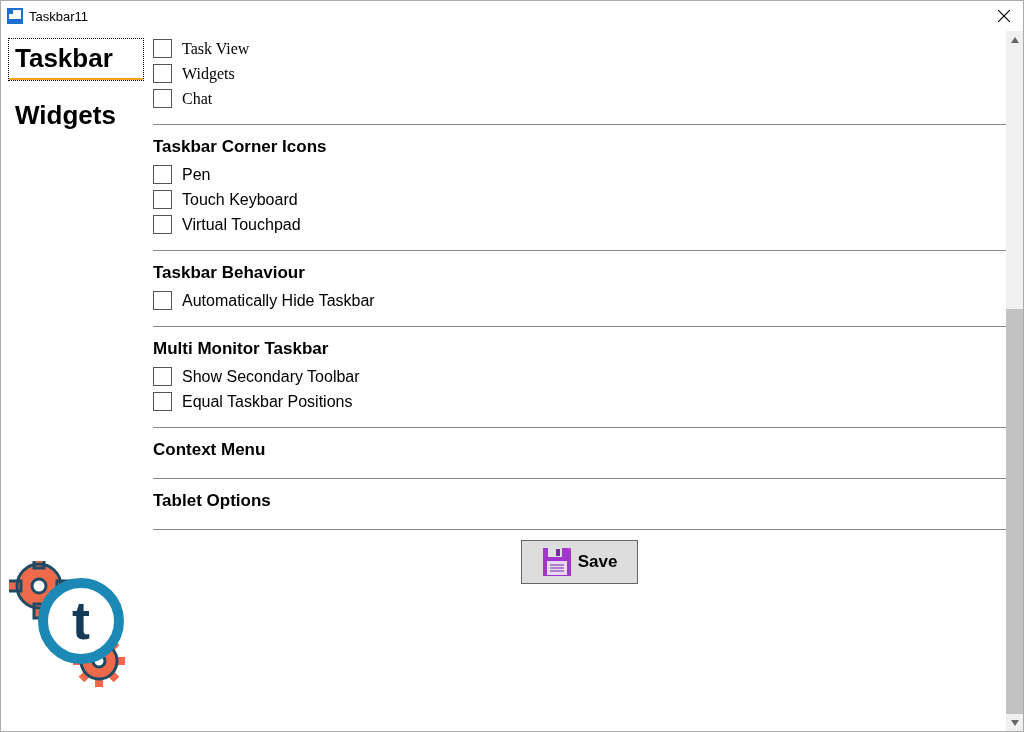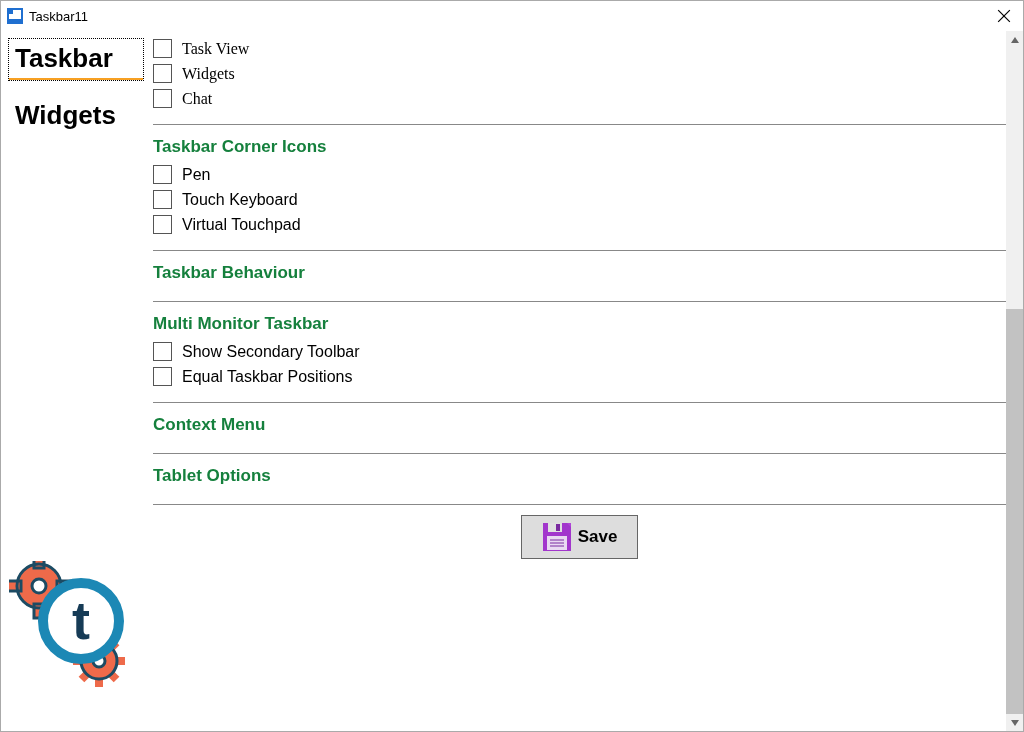--- a/index.html
+++ b/index.html
@@ -111,21 +111,21 @@
     padding: 6px 0 10px 0;
   }
   .section:last-of-type { border-bottom: 1px solid #888; }
   .section-first-items {
     padding-top: 2px;
     font-family: Liberation Serif, serif;
   }
   .section-header {
     font-weight: 700;
     font-size: 17px;
-    color: #15803d;
+    color: #000000;
     margin: 6px 0 8px 0;
   }
   .check-row {
     display: flex;
     align-items: center;
     margin: 6px 0;
   }
   .checkbox {
     width: 19px;
     height: 19px;
@@ -261,20 +261,24 @@
           <span class="check-label">Touch Keyboard</span>
         </div>
         <div class="check-row">
           <span class="checkbox"></span>
           <span class="check-label">Virtual Touchpad</span>
         </div>
       </div>
 
       <div class="section">
         <div class="section-header">Taskbar Behaviour</div>
+        <div class="check-row">
+          <span class="checkbox"></span>
+          <span class="check-label">Automatically Hide Taskbar</span>
+        </div>
       </div>
 
       <div class="section">
         <div class="section-header">Multi Monitor Taskbar</div>
         <div class="check-row">
           <span class="checkbox"></span>
           <span class="check-label">Show Secondary Toolbar</span>
         </div>
         <div class="check-row">
           <span class="checkbox"></span>

